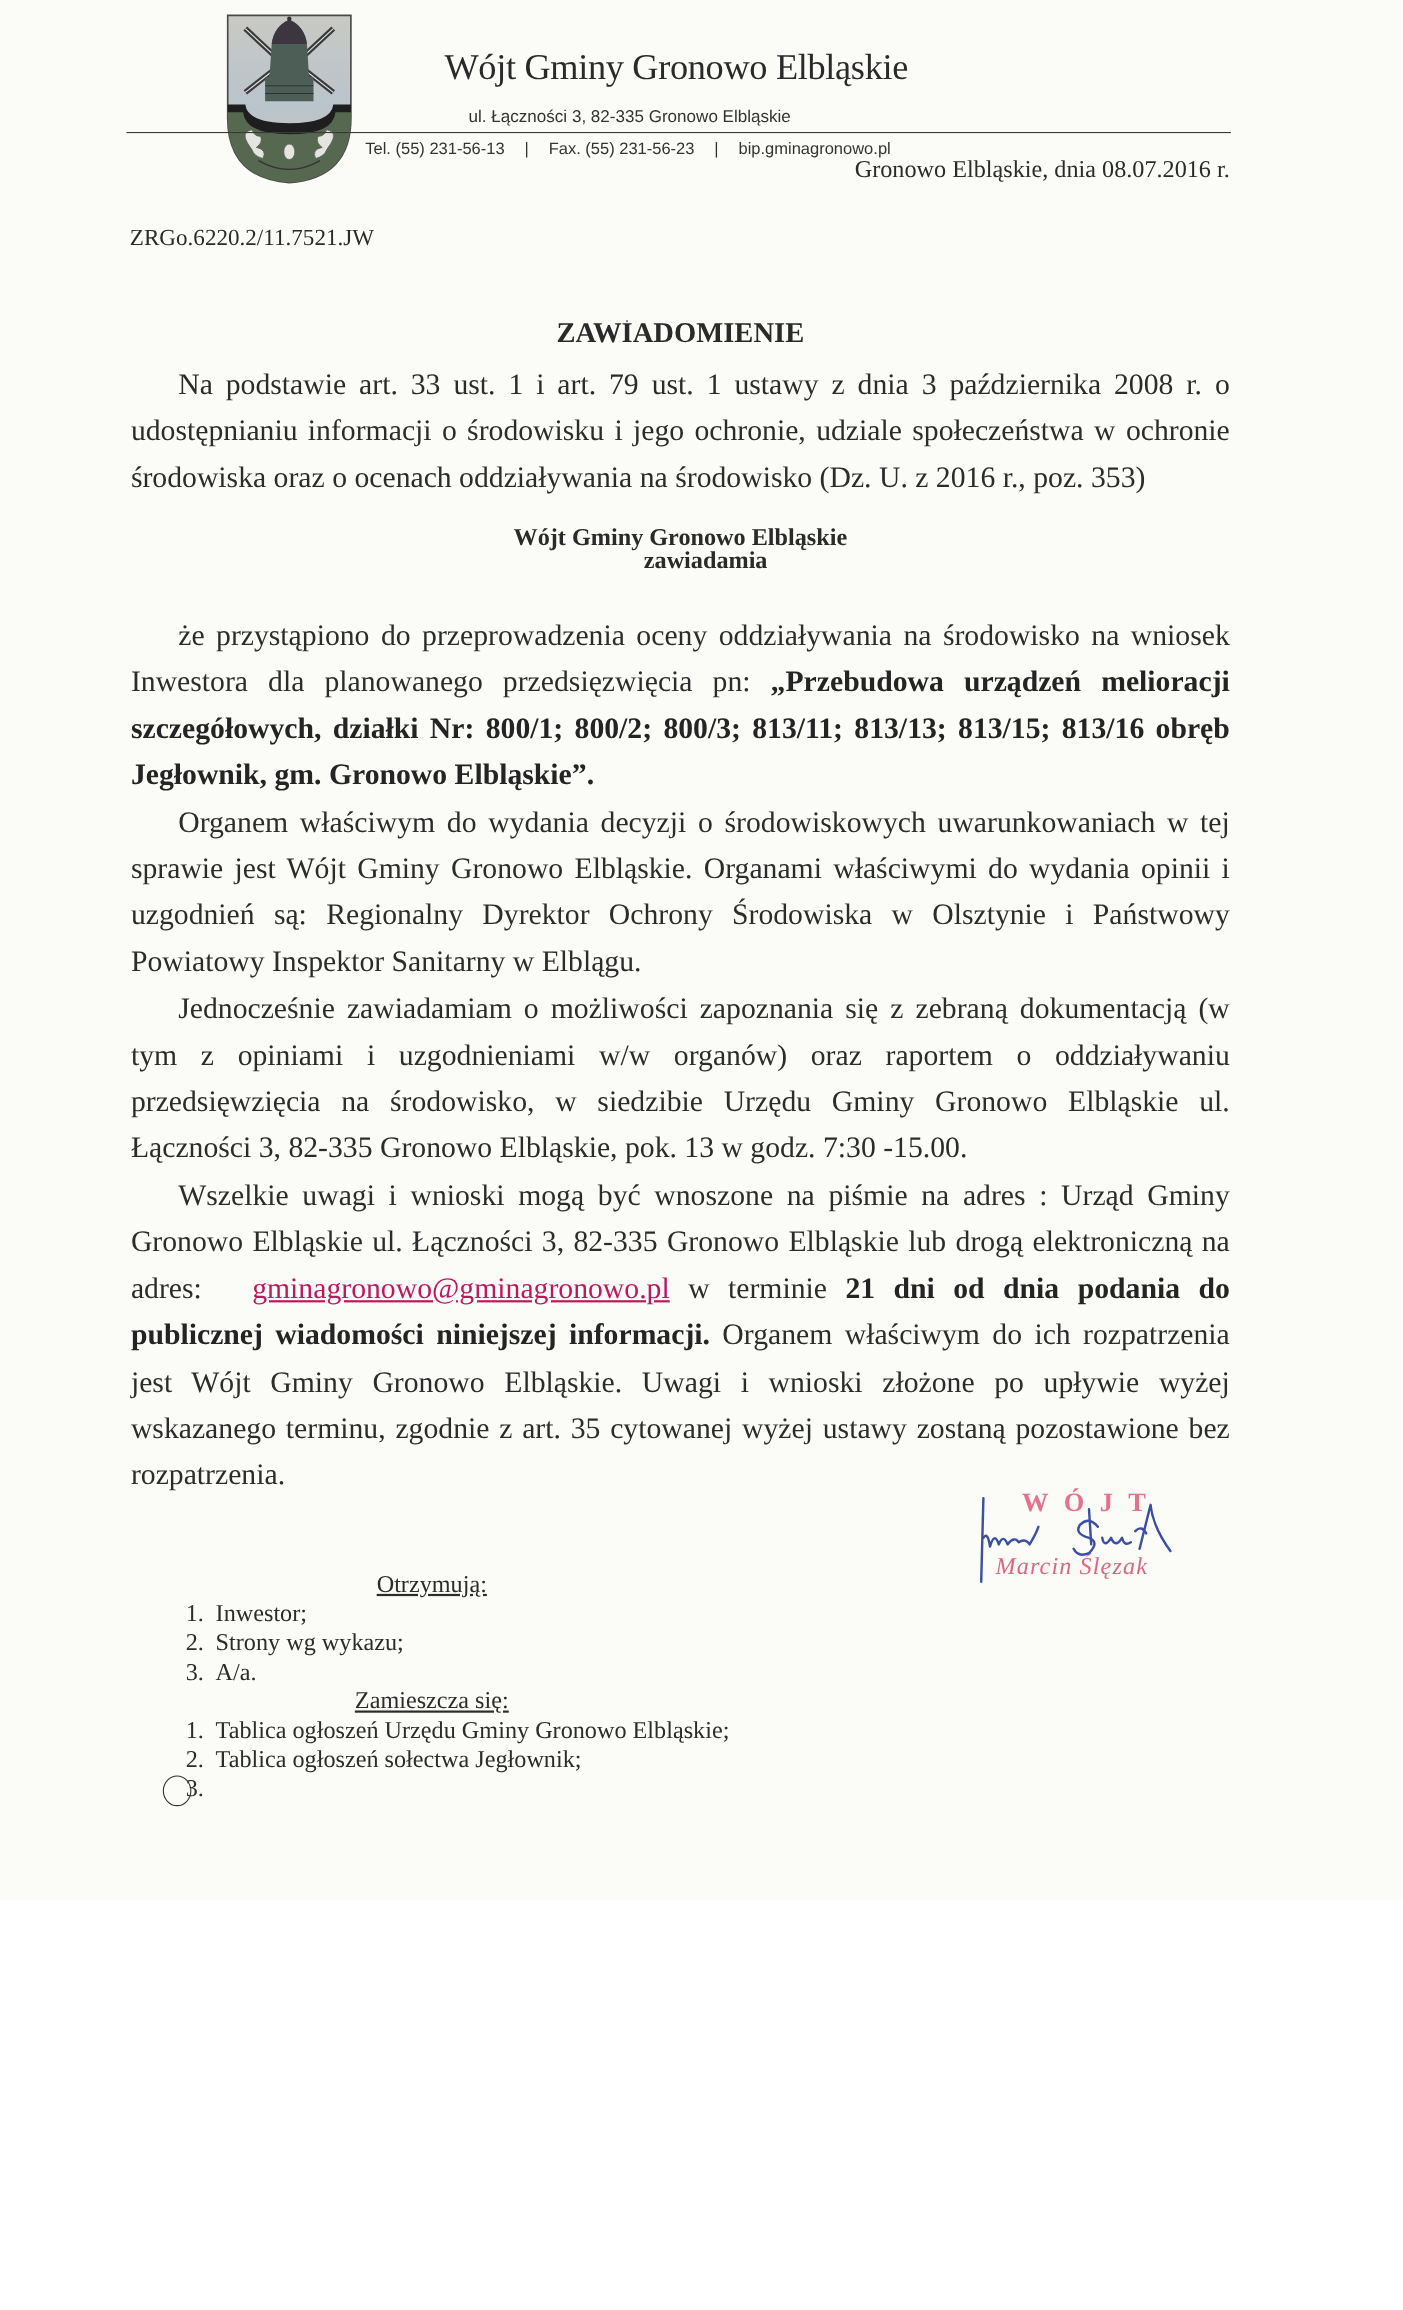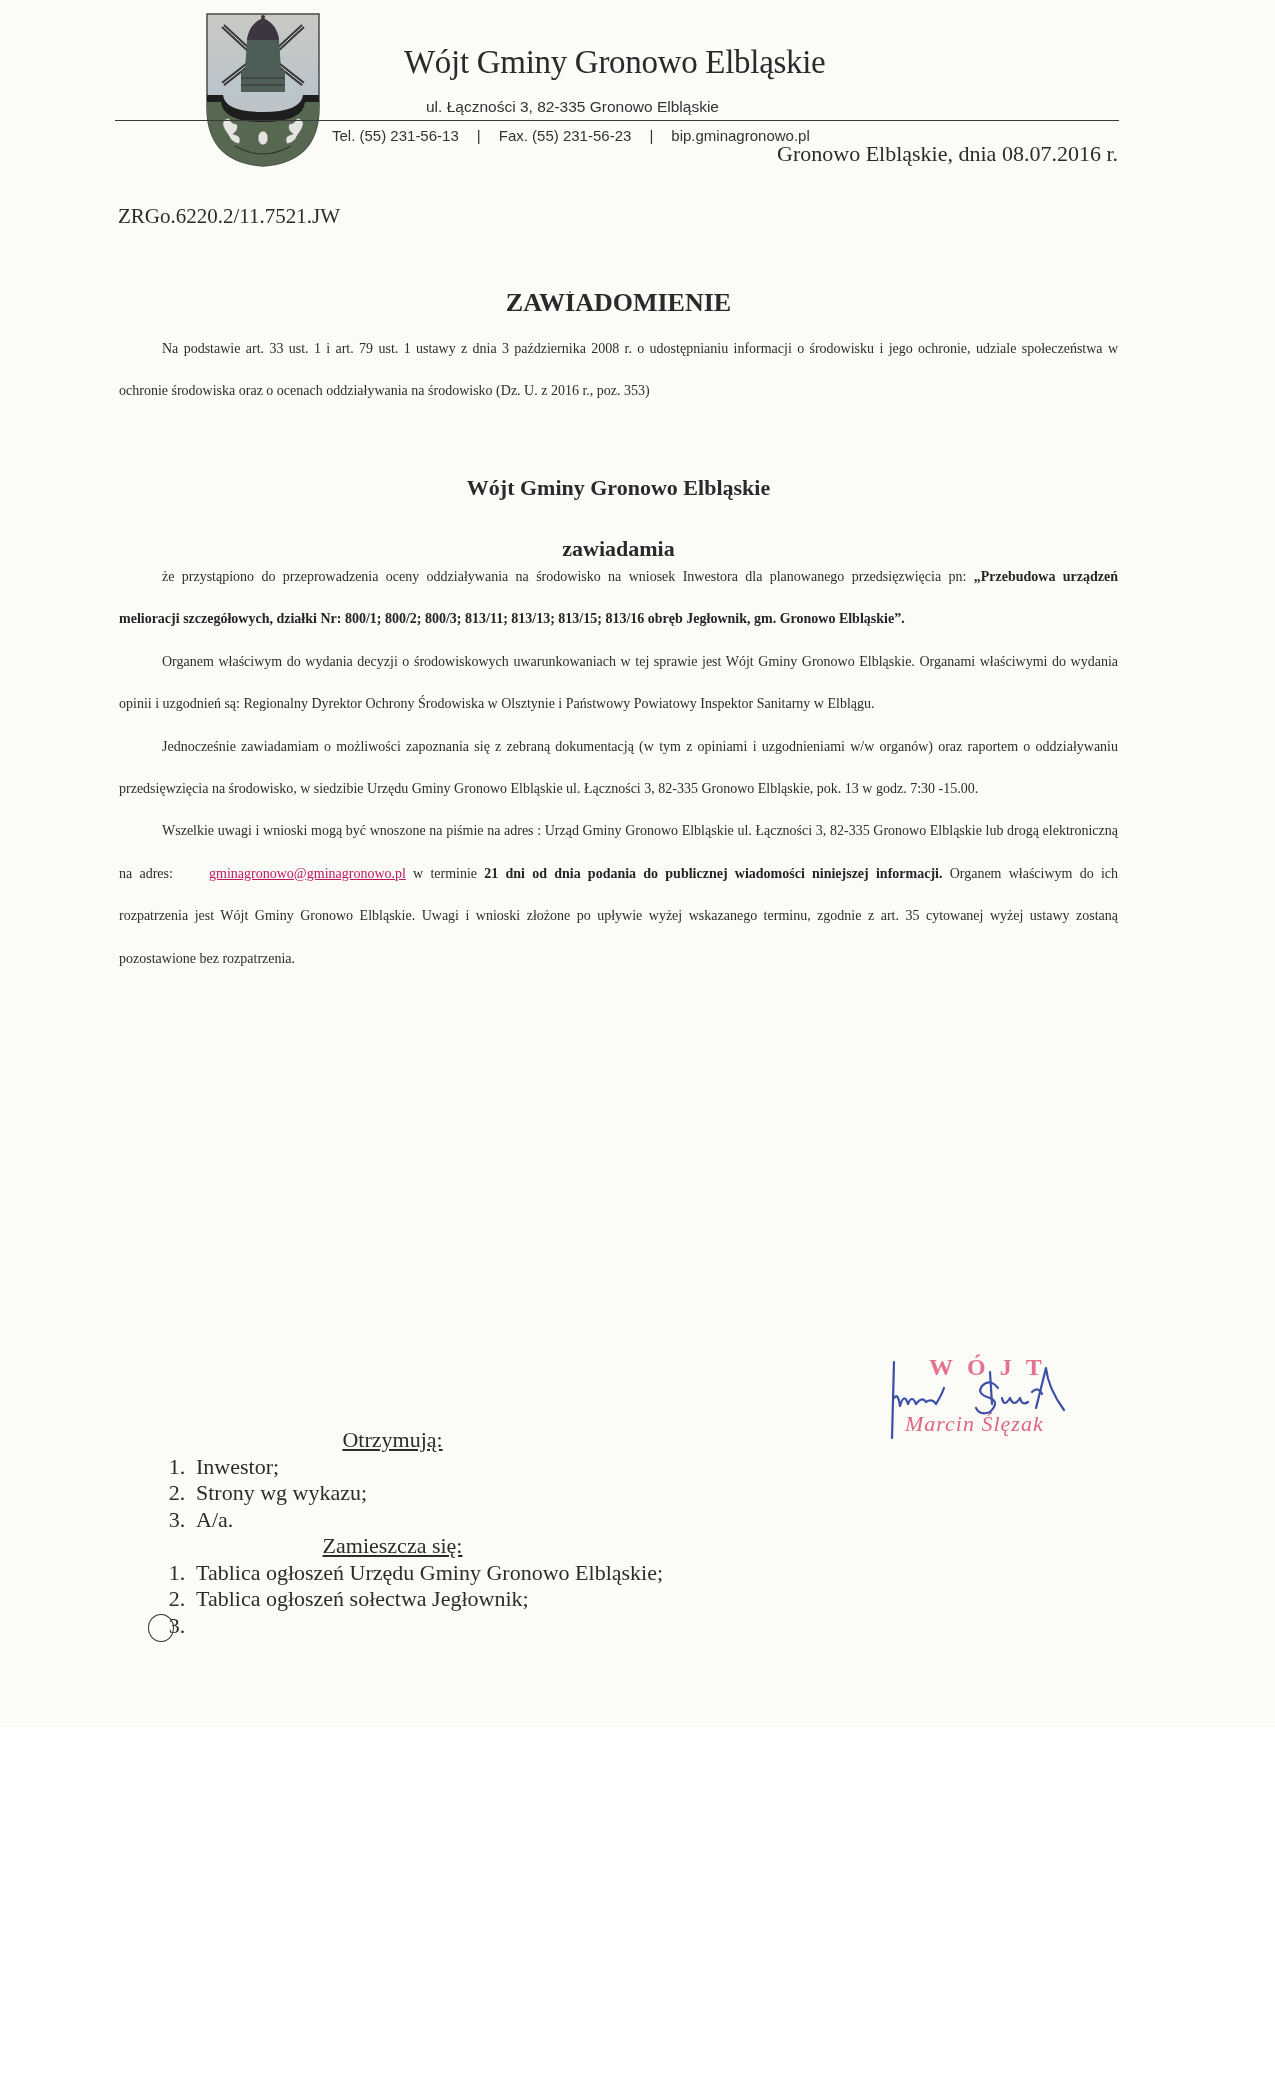--- a/index.html
+++ b/index.html
@@ -44,21 +44,21 @@
     }
     .doc-title {
       position: absolute; left: 0; width: 1237px; top: 256px; text-align: center;
       font-size: 26px; font-weight: bold; color: #2a2a2a; margin-top: 32px;
     }
     .title-dot { position: absolute; left: 569px; top: 291px; width: 2px; height: 2px; background: #777; border-radius: 50%; }
 
     
     .para {
       position: absolute; left: 119px; width: 999px;
-      font-size: 14px; line-height: 42.4px; text-align: justify; text-align-last: left;
+      font-size: 27px; line-height: 42.4px; text-align: justify; text-align-last: left;
       color: #2c2c2c;
     }
     .para p { margin: 0; text-indent: 43px; text-align: justify; }
     .center-bold {
       position: absolute; left: 0; width: 1237px; text-align: center;
       font-size: 22px; font-weight: bold; color: #2a2a2a;
     }
     .para b { font-weight: bold; color: #242424; }
     .para .email { text-decoration: underline; color: #be185d; margin-left: 29px; }
 
@@ -149,21 +149,21 @@
 <div class="date-line">Gronowo Elbląskie, dnia 08.07.2016 r.</div>
 <div class="ref-no">ZRGo.6220.2/11.7521.JW</div>
 <div class="doc-title">ZAWIADOMIENIE</div>
 <div class="title-dot"></div>
 
 <div class="para" style="top:328px;">
   <p>Na podstawie art. 33 ust. 1 i art. 79 ust. 1  ustawy z dnia 3 października 2008 r. o udostępnianiu informacji o środowisku i jego ochronie, udziale społeczeństwa w ochronie środowiska oraz o ocenach oddziaływania na środowisko (Dz. U. z  2016 r., poz. 353)</p>
 </div>
 
 <div class="center-bold" style="top:475px;">Wójt Gminy Gronowo Elbląskie</div>
-<div class="center-bold" style="top:536px;">zawiadamia</div>
+<div class="center-bold" style="top:496px;padding-left:23px;">zawiadamia</div>
 
 <div class="para" style="top:556px;">
   <p><span>że przystąpiono do przeprowadzenia oceny oddziaływania na środowisko na wniosek Inwestora dla planowanego przedsięzwięcia pn: </span><b>„Przebudowa urządzeń melioracji szczegółowych, działki Nr: 800/1; 800/2; 800/3; 813/11; 813/13; 813/15; 813/16 obręb Jegłownik, gm. Gronowo Elbląskie”.</b></p>
   <p>Organem właściwym do wydania decyzji o środowiskowych uwarunkowaniach w tej sprawie jest Wójt Gminy Gronowo Elbląskie. Organami właściwymi do wydania opinii i uzgodnień są: Regionalny Dyrektor Ochrony Środowiska w Olsztynie i Państwowy Powiatowy Inspektor Sanitarny w Elblągu.</p>
   <p>Jednocześnie zawiadamiam o możliwości zapoznania się z zebraną dokumentacją (w tym z opiniami i uzgodnieniami w/w organów) oraz raportem o oddziaływaniu przedsięwzięcia na środowisko, w siedzibie Urzędu Gminy Gronowo Elbląskie ul. Łączności 3, 82-335 Gronowo Elbląskie, pok. 13 w godz. 7:30 -15.00.</p>
   <p><span>Wszelkie uwagi i wnioski mogą być wnoszone na piśmie na adres : Urząd Gminy Gronowo Elbląskie ul. Łączności 3, 82-335 Gronowo Elbląskie lub drogą elektroniczną na adres: </span><span class="email">gminagronowo@gminagronowo.pl</span><span> w terminie </span><b>21 dni od dnia podania do publicznej wiadomości niniejszej informacji.</b><span> Organem właściwym do ich rozpatrzenia jest Wójt Gminy Gronowo Elbląskie. Uwagi i wnioski złożone po upływie wyżej wskazanego terminu, zgodnie z art. 35 cytowanej wyżej ustawy zostaną pozostawione bez rozpatrzenia.</span></p>
 </div>
 
 <div class="stamp-title">WÓJT</div>
 <div class="stamp-name">Marcin Ślęzak</div>

